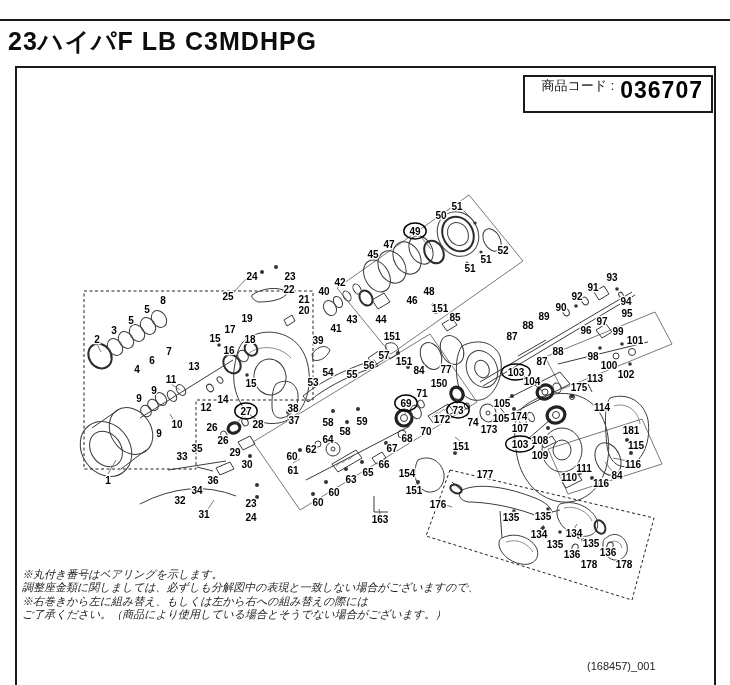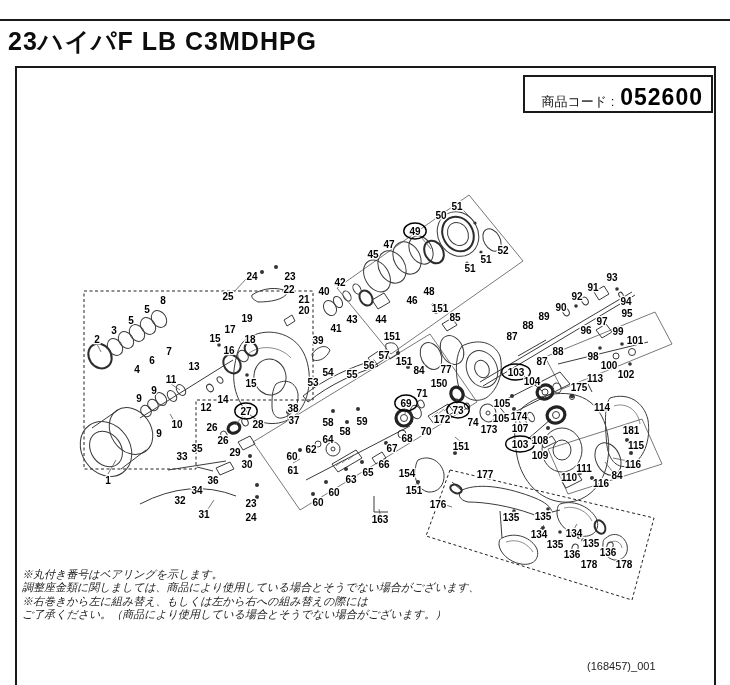--- a/index.html
+++ b/index.html
@@ -4,21 +4,21 @@
 <style>
   html,body{margin:0;padding:0;background:#fff;}
   #page{position:relative;width:730px;height:685px;background:#fff;overflow:hidden;
         font-family:"Liberation Sans",sans-serif;color:#111;margin-top:12px;}
   .top-rule{position:absolute;left:0;top:7px;width:730px;height:2px;background:#1a1a1a;}
   .page-title{position:absolute;left:8px;top:13px;font-size:25px;font-weight:bold;
               letter-spacing:1px;white-space:nowrap;color:#0d0d0d;}
   .border-box{position:absolute;left:15px;top:54px;width:697px;height:619px;
               border:2px solid #1a1a1a;background:#fff;}
   .code-box{position:absolute;left:523px;top:63px;width:190px;height:38px;
-            border:2px solid #1a1a1a;display:flex;align-items:flex-end;
+            border:2px solid #1a1a1a;display:flex;align-items:flex-start;
             justify-content:flex-end;gap:6px;padding-right:8px;box-sizing:border-box;background:#fff;}
   .code-label{font-size:13px;color:#111;}
   .code-value{font-size:23px;font-weight:bold;letter-spacing:1px;color:#000;}
   .notes{position:absolute;left:22px;top:556px;font-size:11px;line-height:13.4px;
          color:#1c1c1c;white-space:nowrap;font-style:italic;}
   .doc-number{position:absolute;left:587px;top:648px;font-size:11px;color:#222;}
   svg#diagram-svg{position:absolute;left:0;top:0;}
   
   .part{fill:none;stroke:#3a3a3a;stroke-width:1;}
   .thin{fill:none;stroke:#5a5a5a;stroke-width:.7;}
@@ -394,24 +394,24 @@
       <text x="555" y="532" class="lbl">135</text>
       <text x="591" y="531" class="lbl">135</text>
       <text x="572" y="542" class="lbl">136</text>
       <text x="608" y="540" class="lbl">136</text>
       <text x="589" y="552" class="lbl">178</text>
       <text x="624" y="552" class="lbl">178</text>
     </svg>
 
   <div class="code-box">
     <span class="code-label">商品コード :</span>
-    <span class="code-value">052600</span>
+    <span class="code-value">036707</span>
   </div>
 
   <div class="notes">
     <div>※丸付き番号はベアリングを示します。</div>
-    <div>調整座金類に関しましては、商品により使用している場合とそうでない場合がございます、</div>
+    <div>調整座金類に関しましては、必ずしも分解図中の表現と一致しない場合がございますので、</div>
     <div>※右巻きから左に組み替え、もしくは左から右への組み替えの際には</div>
     <div>ご了承ください。（商品により使用している場合とそうでない場合がございます。）</div>
   </div>
 
   <div class="doc-number">(168457)_001</div>
 </div>
 
 </body></html>

